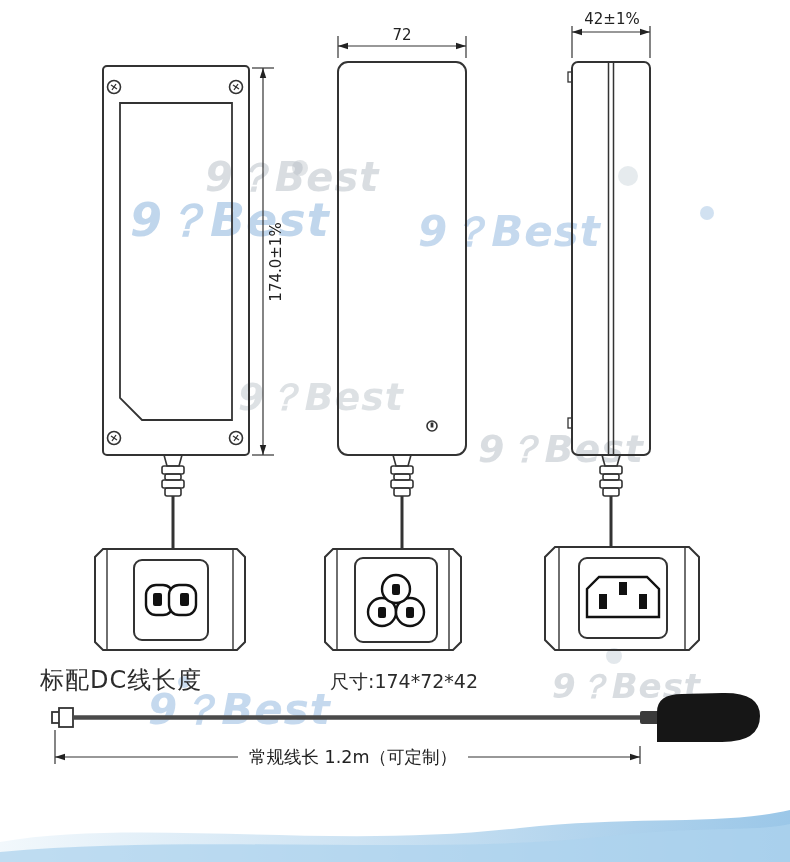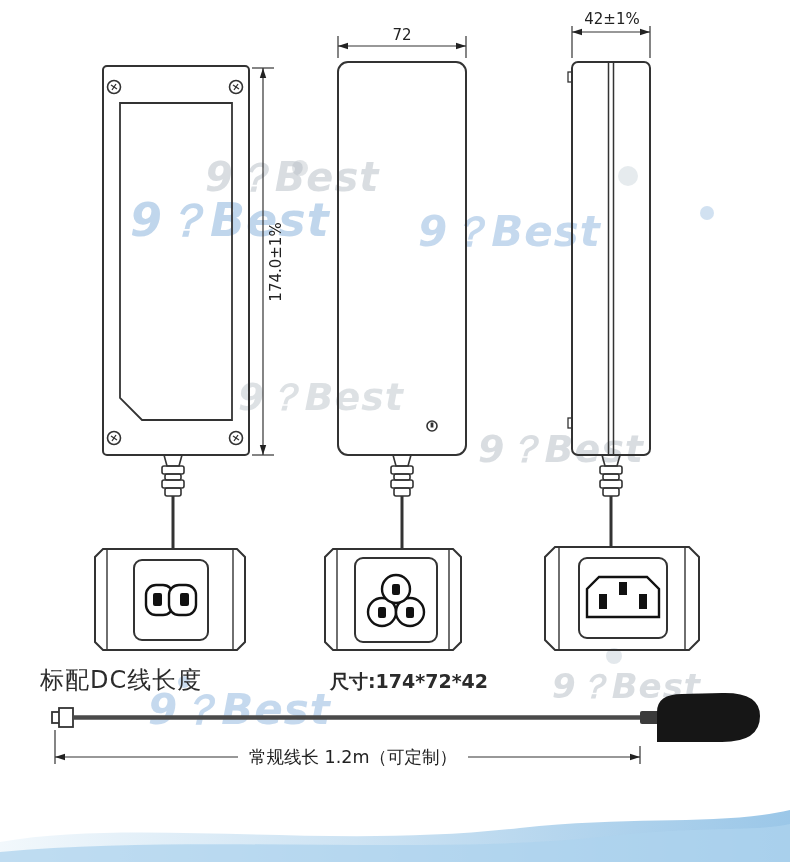--- a/index.html
+++ b/index.html
@@ -22,21 +22,21 @@
   .bubble { position:absolute; z-index:0; border-radius:50%; }
   .b1 { left:292px; top:160px; width:16px; height:16px; background:rgba(180,188,195,.40); }
   .b2 { left:618px; top:166px; width:20px; height:20px; background:rgba(200,210,218,.45); }
   .b3 { left:700px; top:206px; width:14px; height:14px; background:rgba(140,180,221,.40); }
   .b4 { left:606px; top:648px; width:16px; height:16px; background:rgba(200,210,218,.50); }
   .b5 { left:178px; top:676px; width:12px; height:12px; background:rgba(140,180,221,.45); }
   svg.drawing { position:absolute; left:0; top:0; z-index:1; }
   svg text { font-family:"DejaVu Sans","Liberation Sans",sans-serif; }
   .label { position:absolute; z-index:2; color:#2b2b2b; }
   .label.dc   { left:40px;  top:664px; font-size:24px; font-weight:500; letter-spacing:1px; }
-  .label.size { left:330px; top:669px; font-size:19px; font-weight:700; }
+  .label.size { left:330px; top:669px; font-size:19px; font-weight:400; }
 </style>
 </head>
 <body>
 
 <div class="stage">
 
   <div class="wm wm1">9？Best</div>
   <div class="wm wm2">9？Best</div>
   <div class="wm wm3">9？Best</div>
   <div class="wm wm4">9？Best</div>

